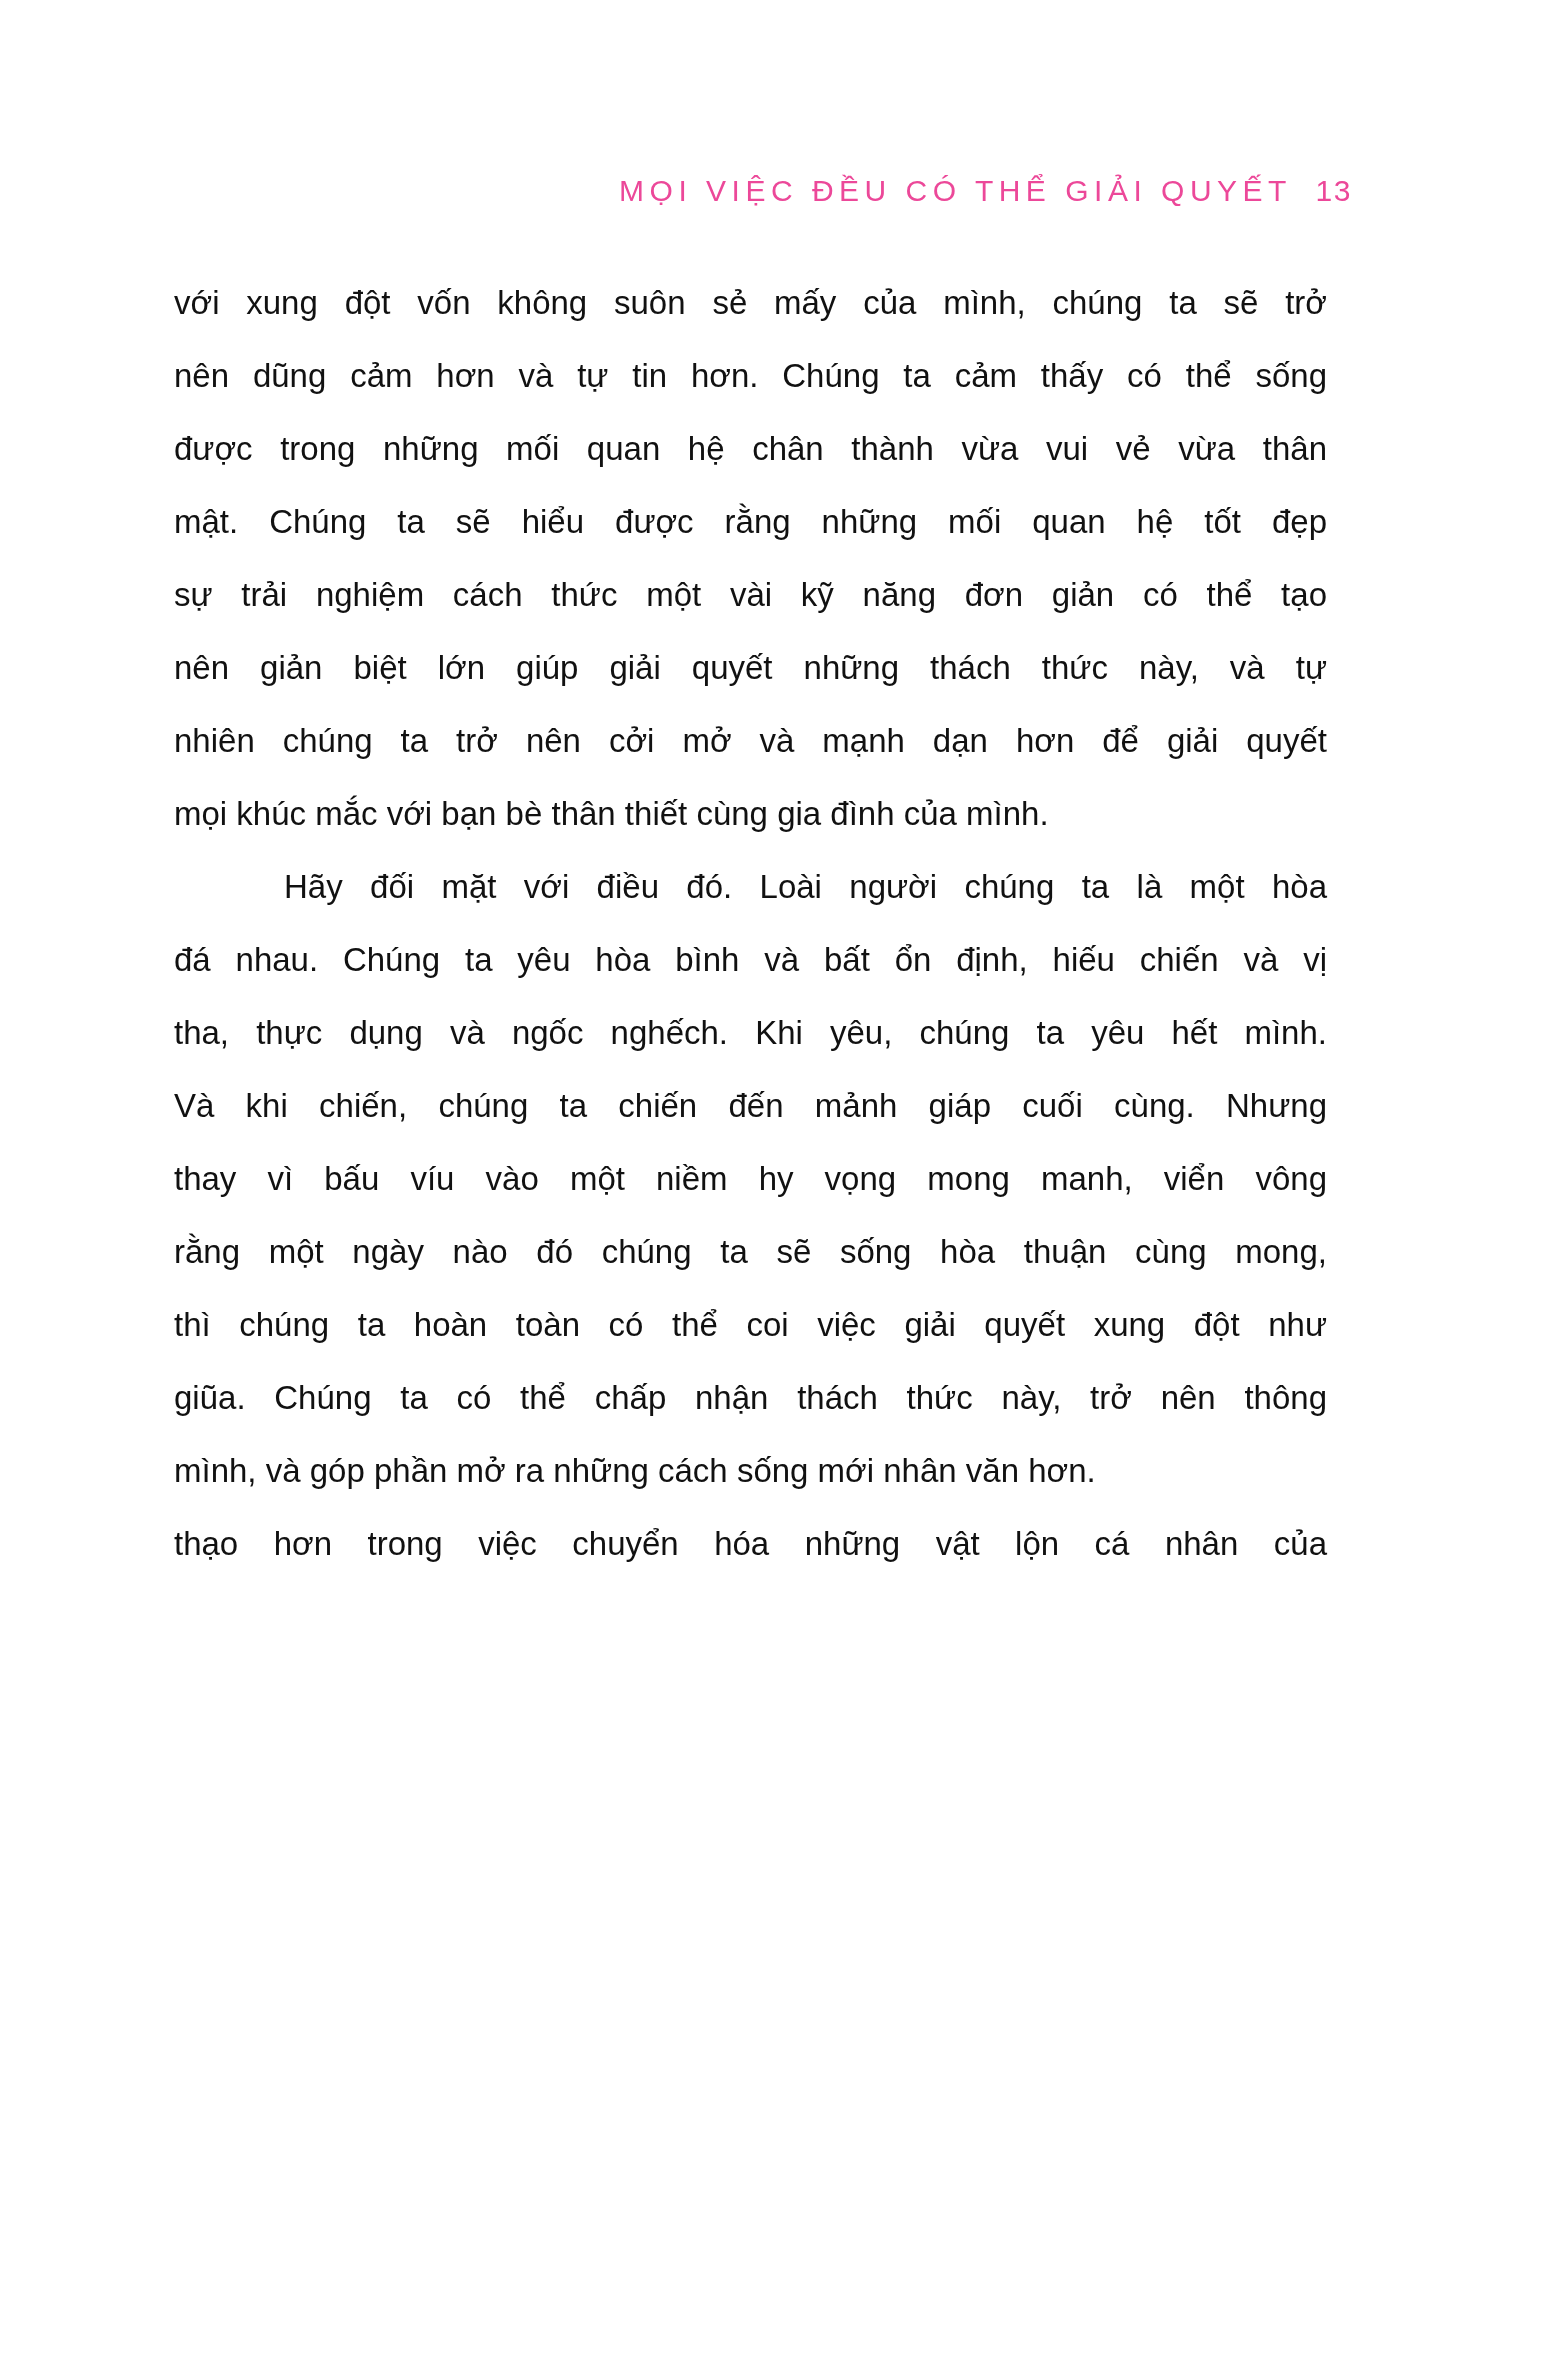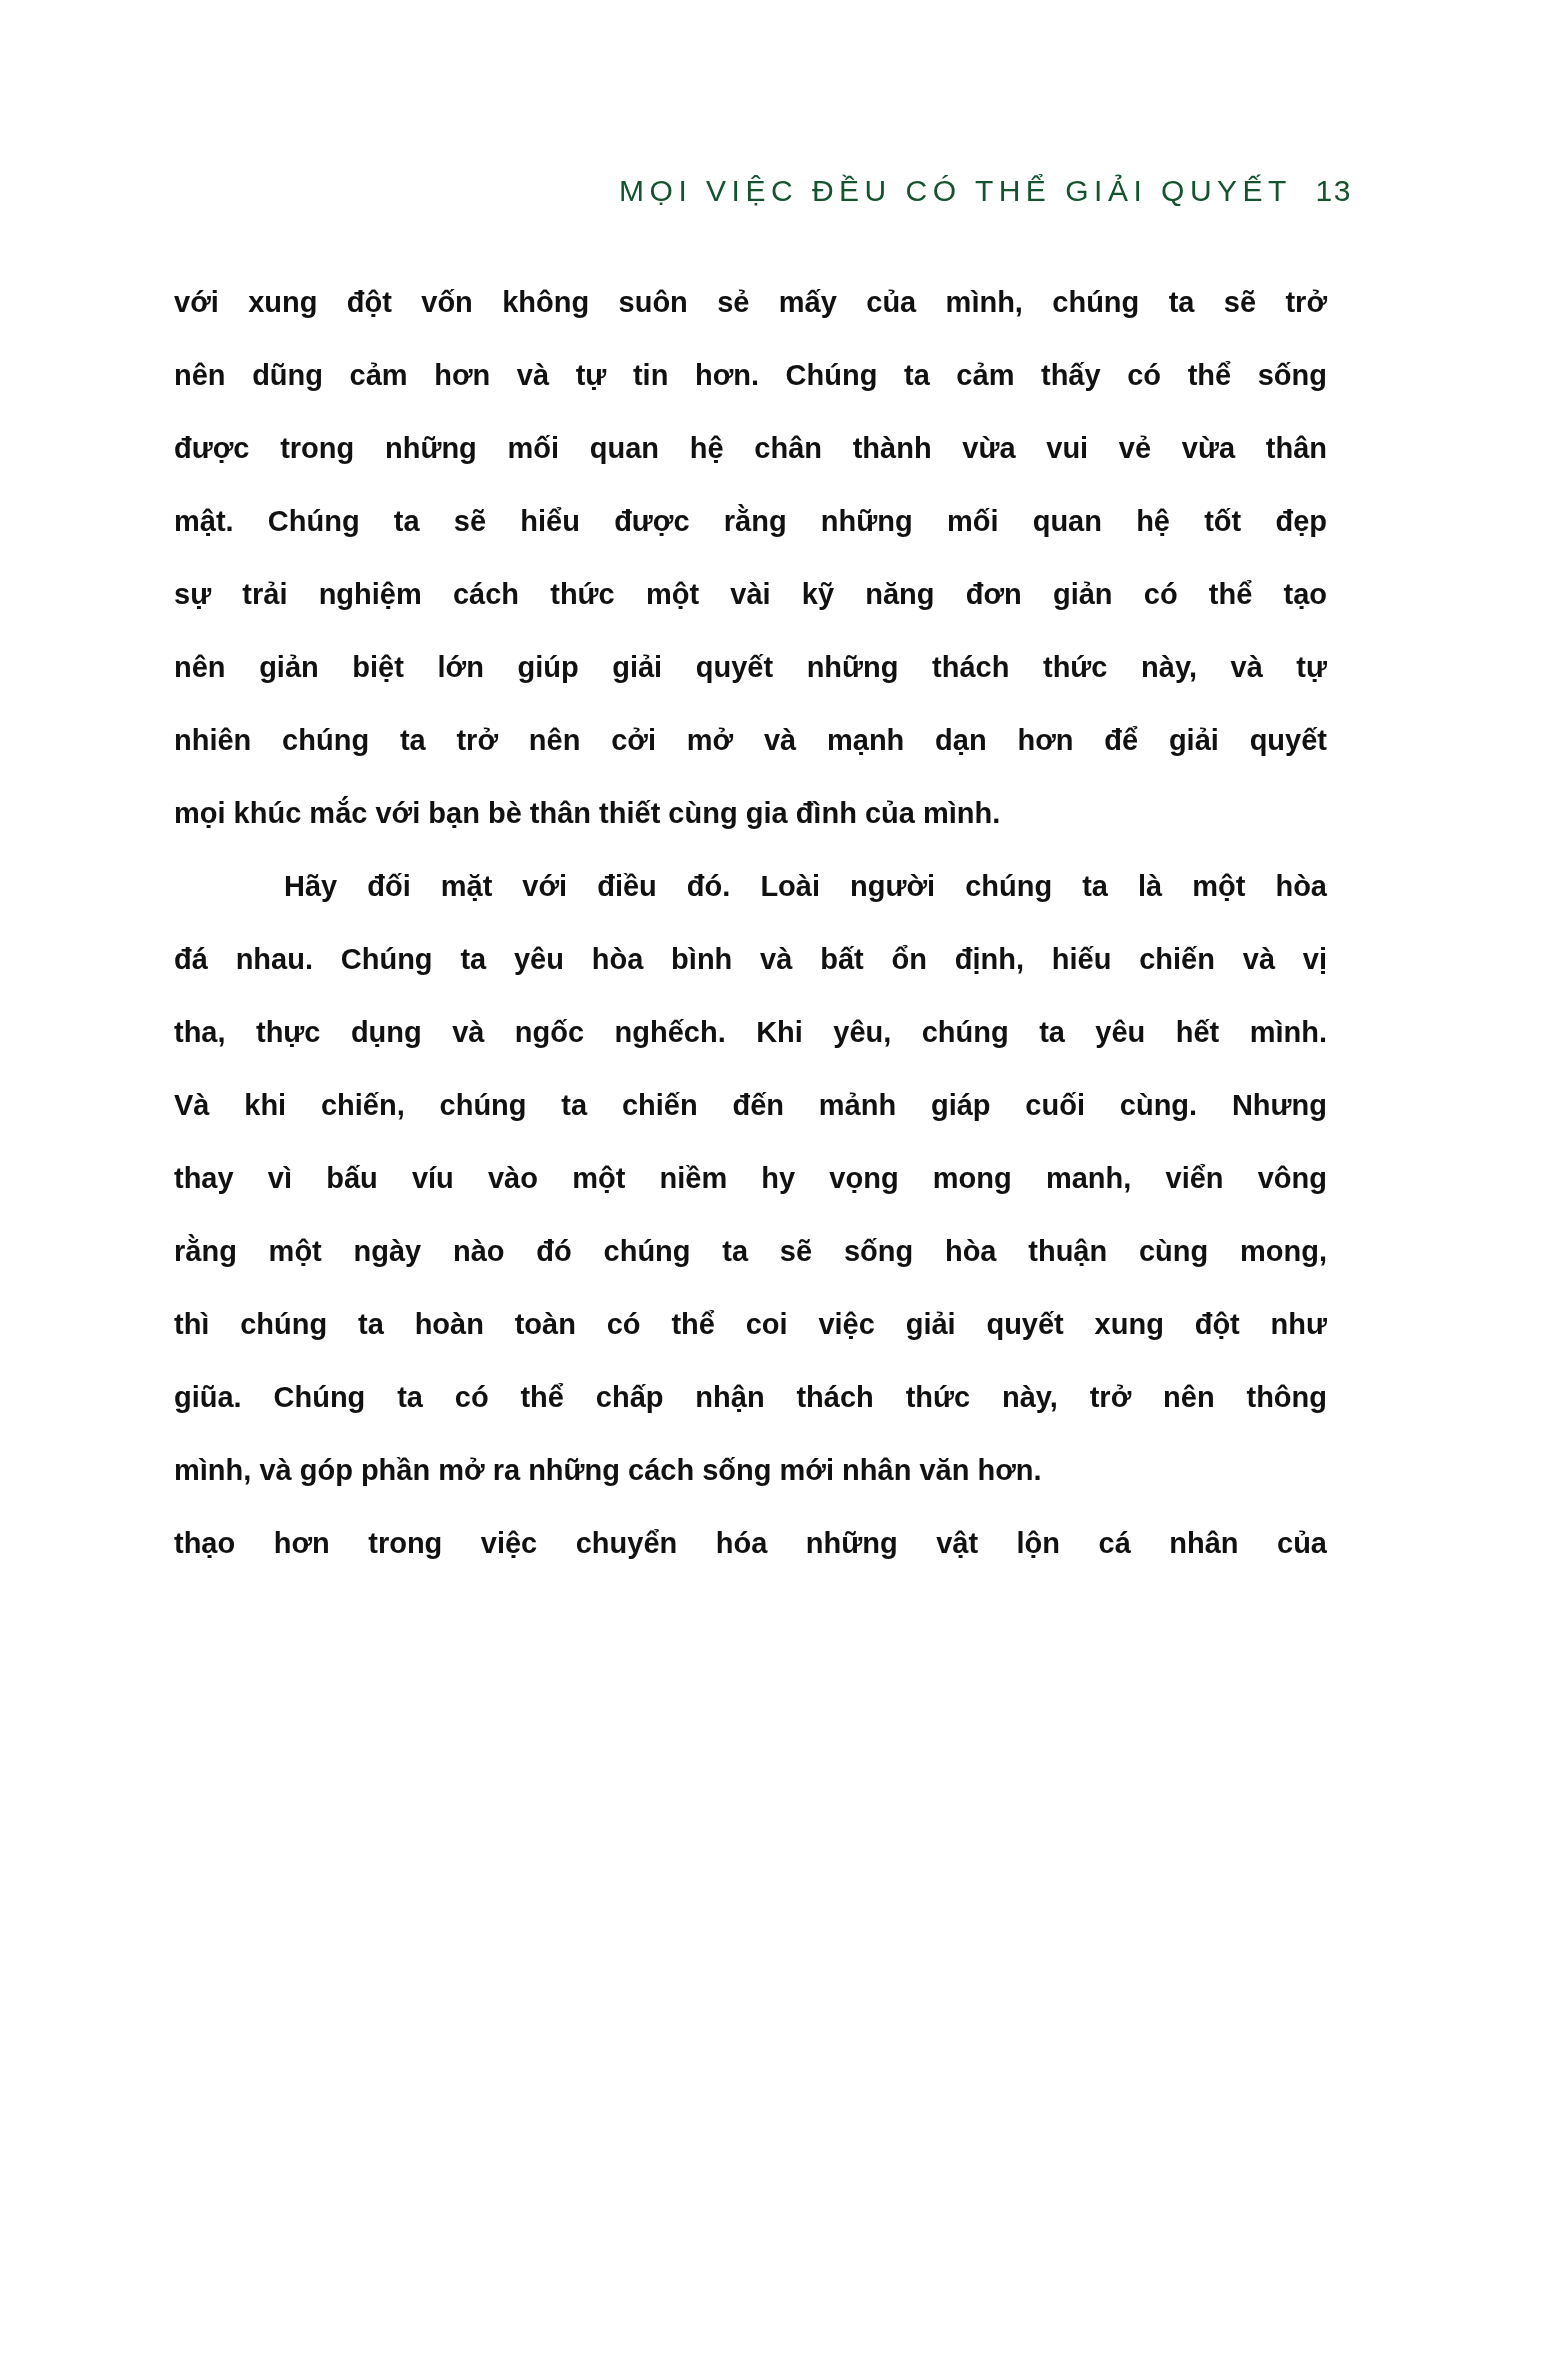--- a/index.html
+++ b/index.html
@@ -17,42 +17,41 @@
     overflow: hidden;
   }
   .running-header {
     position: absolute;
     top: 174px;
     right: 195px;
     font-size: 30px;
     font-weight: normal;
     letter-spacing: 5.5px;
     white-space: nowrap;
-    color: #14532d;
+    color: #ec4899;
   }
   .running-header .page-number {
     margin-left: 23.5px;
     letter-spacing: 1.6px;
   }
   .page-body {
     position: absolute;
     left: 174px;
     top: 266px;
     width: 1153px;
   }
   .text-line {
     height: 73px;
     line-height: 73px;
-    font-size: 29px;
+    font-size: 33px;
     color: #111111;
     text-align: justify;
     text-align-last: justify;
     white-space: normal;
     overflow: visible;
-    font-weight: bold;
   }
   .text-line.para-last {
     text-align-last: left;
   }
   .text-line.para-first-indent {
     padding-left: 110px;
   }
 </style>
 </head>
 <body>

